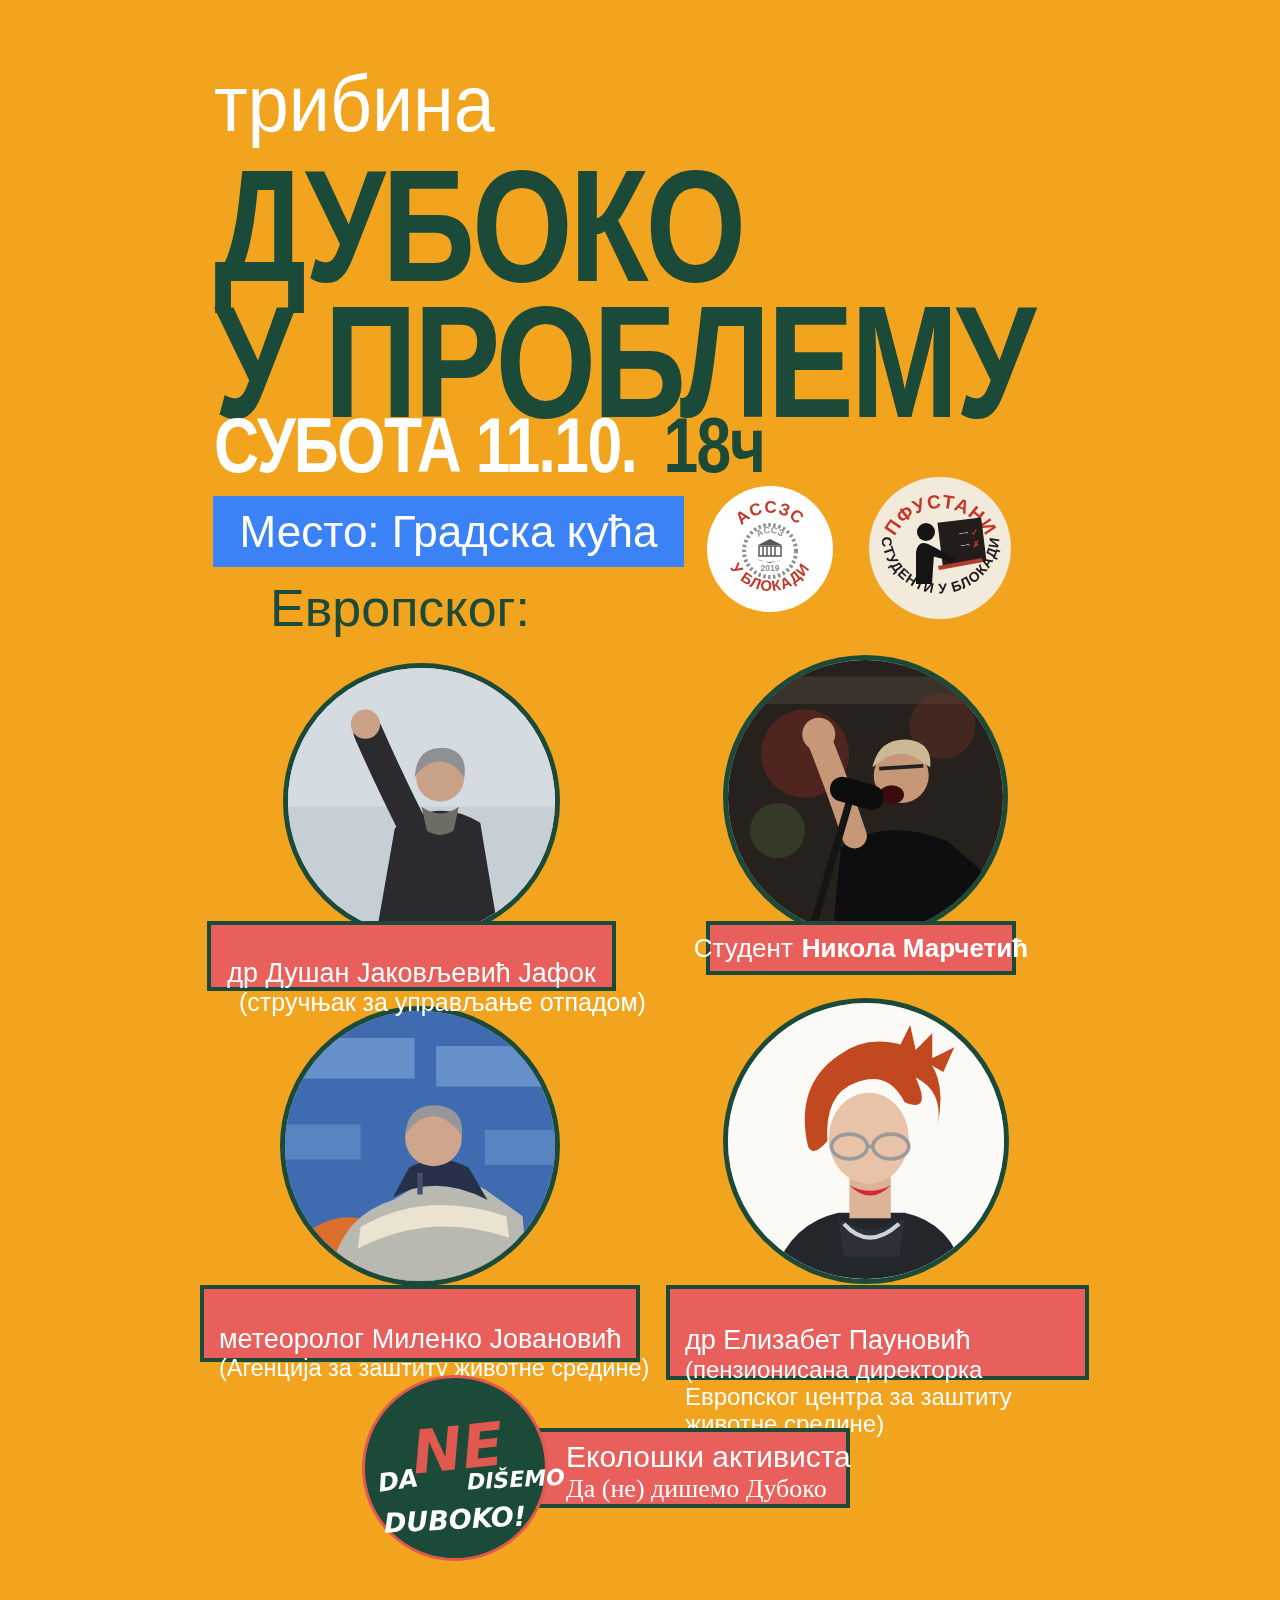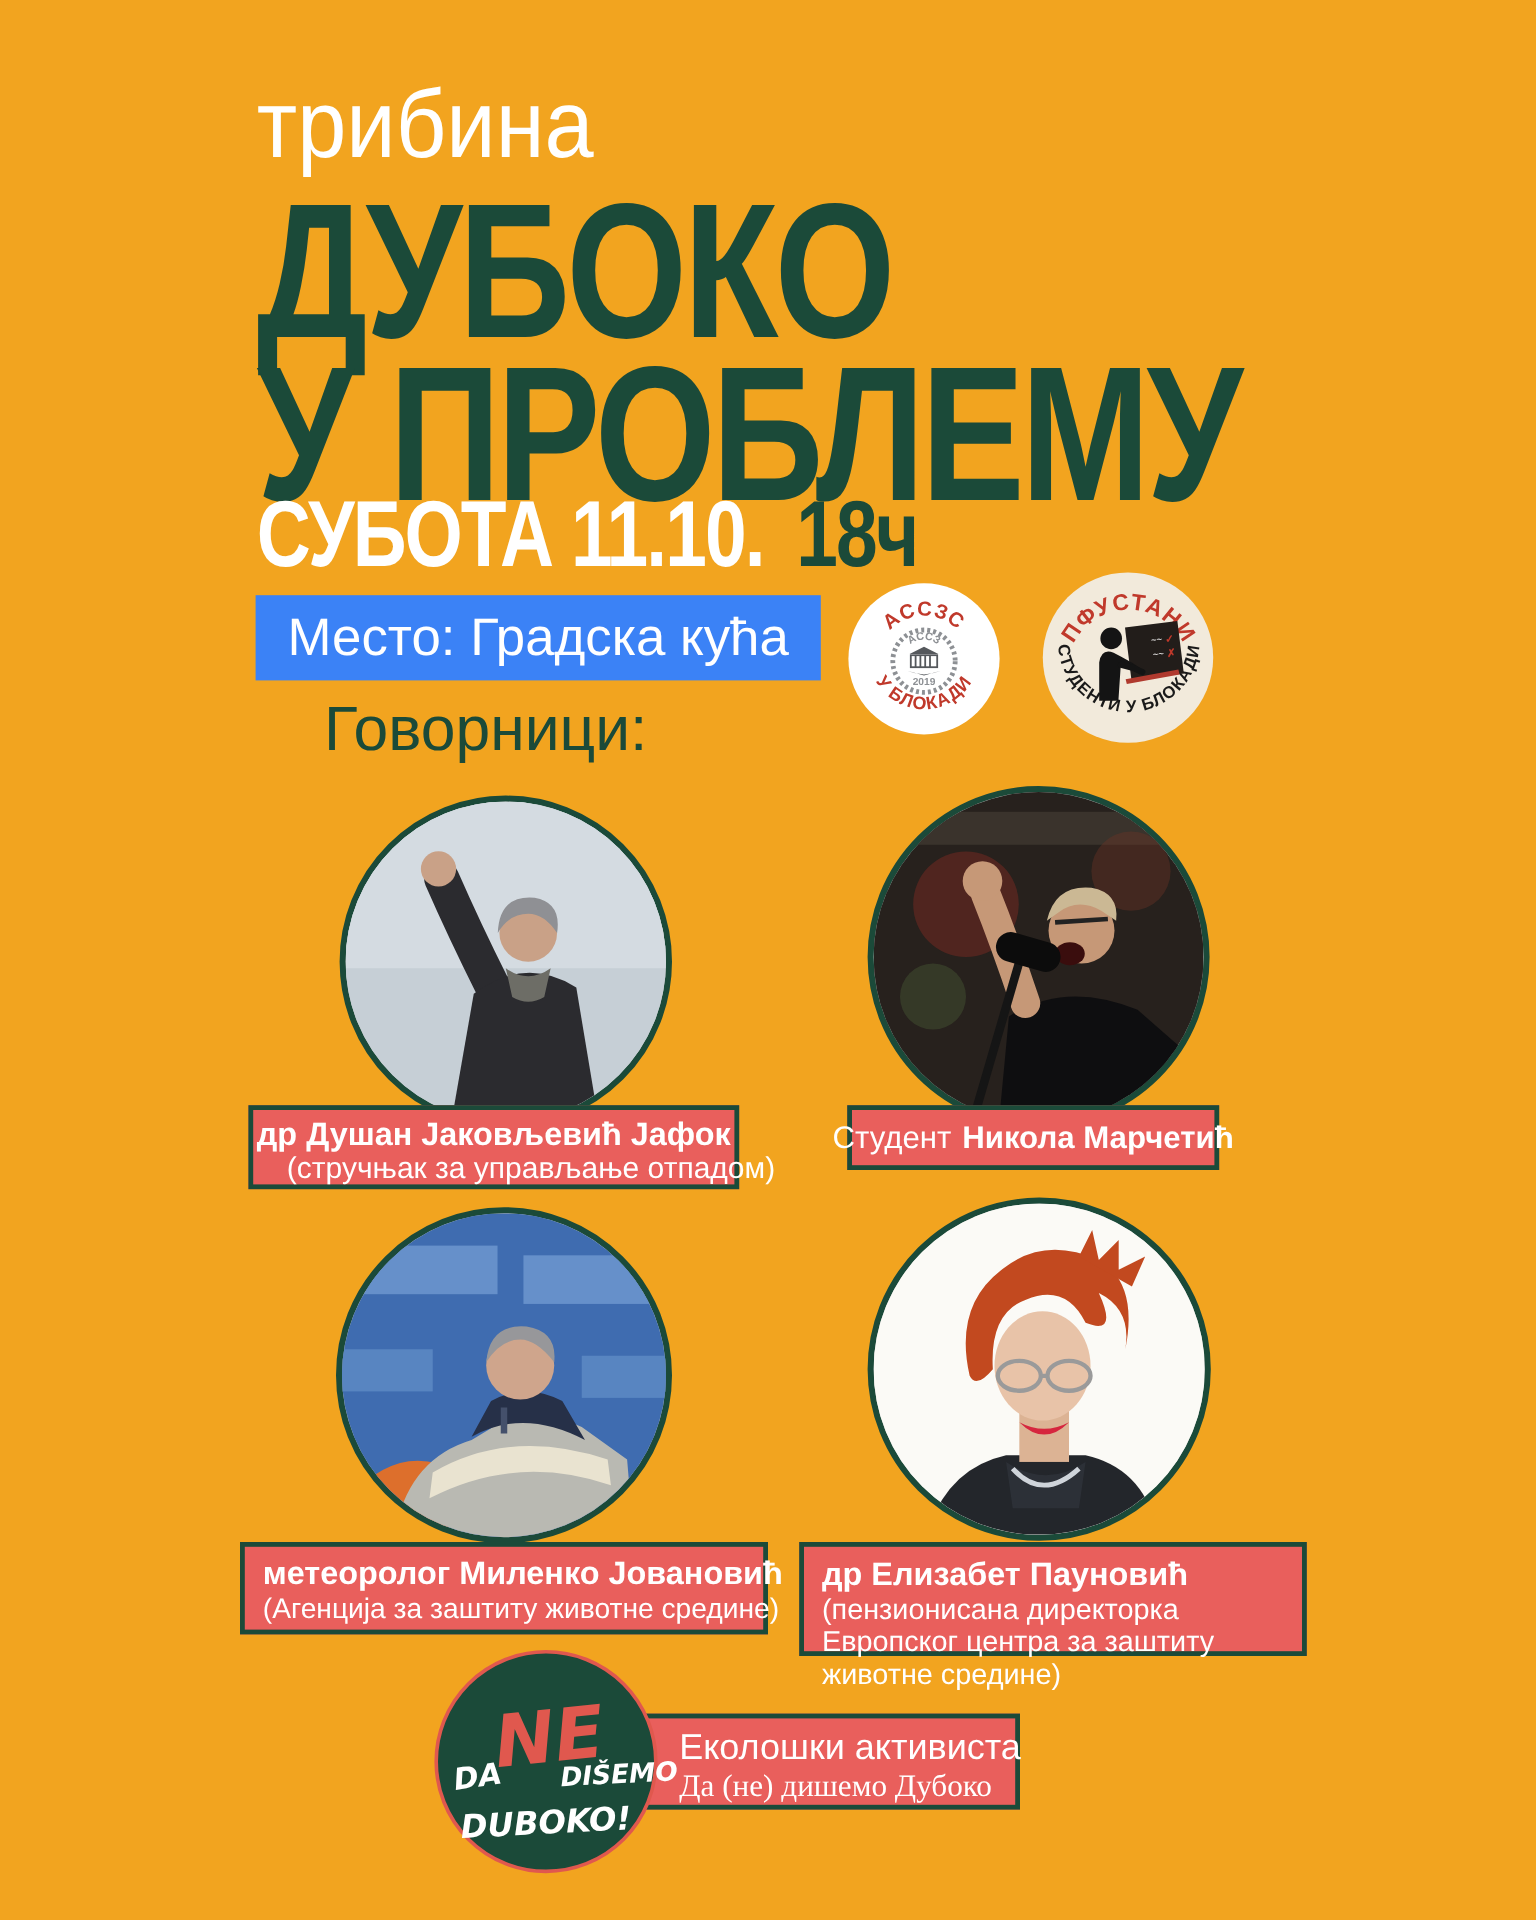--- a/index.html
+++ b/index.html
@@ -50,21 +50,21 @@
   .photo svg{display:block; width:100%; height:100%;}
   .photo.p1{left:283px; top:663px; width:277px; height:277px;}
   .photo.p2{left:723px; top:655px; width:285px; height:285px;}
   .photo.p3{left:280px; top:1006px; width:280px; height:280px;}
   .photo.p4{left:723px; top:998px; width:286px; height:286px;}
   
   .label{
     position:absolute; background:#E95F5C; border:4px solid #1B4A39;
     box-sizing:border-box; color:#ffffff;
   }
-  .label .bold{font-weight:bold;}
+  .label .bold{font-weight:normal;margin-top:28px;}
   .label.lab1{left:207px; top:921px; width:409px; height:70px; text-align:center; padding-top:5px;}
   .lab1 .line1{font-size:27px; line-height:31px; white-space:nowrap;}
   .lab1 .line2{font-size:25px; line-height:27px; white-space:nowrap;padding-left:28px;}
   .label.lab2{
     left:706px; top:921px; width:310px; height:54px;
     display:flex; align-items:center; justify-content:center; white-space:nowrap;
   }
   .lab2 .pre{font-size:26px;}
   .lab2 .nm{font-size:26px; font-weight:bold; margin-left:9px;}
   .label.lab3{left:200px; top:1285px; width:440px; height:77px; padding:6px 0 0 15px;}
@@ -103,21 +103,21 @@
 
   <div class="kicker">трибина</div>
   <div class="title-line l1">ДУБОКО</div>
   <div class="title-line l2">У ПРОБЛЕМУ</div>
   <div class="date-line">
     <span>СУБОТА 11.10.</span><span class="time">18ч</span>
   </div>
   <div class="venue-banner">
     <span>Место: Градска кућа</span>
   </div>
-  <div class="speakers-heading">Говорници:</div>
+  <div class="speakers-heading">Европског:</div>
 
   <div class="logo" style="left:706px; top:485px;">
     <svg width="128" height="128" viewBox="0 0 128 128">
       <circle cx="64" cy="64" r="63" fill="#ffffff"></circle>
       <defs>
         <path id="a1top" d="M 26,66 A 38,38 0 0 1 102,66"></path>
         <path id="a1bot" d="M 18,60 A 46,46 0 0 0 110,60"></path>
         <path id="a1inner" d="M 46,66 A 18,18 0 0 1 82,66"></path>
       </defs>
       <text class="arc-red" font-size="17" text-anchor="middle" letter-spacing="1">

